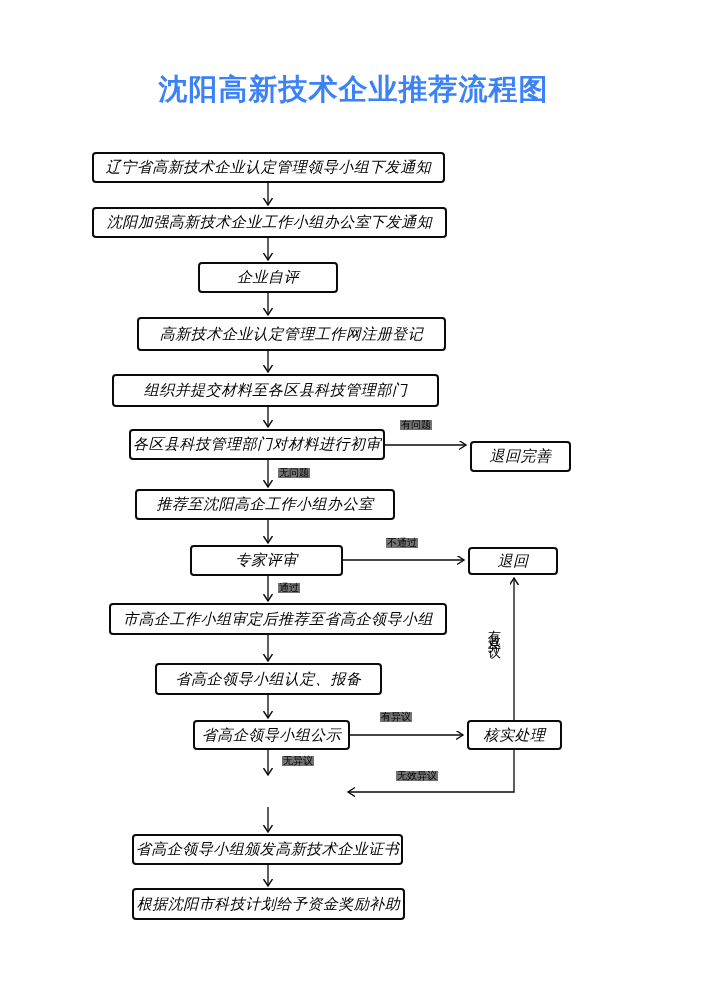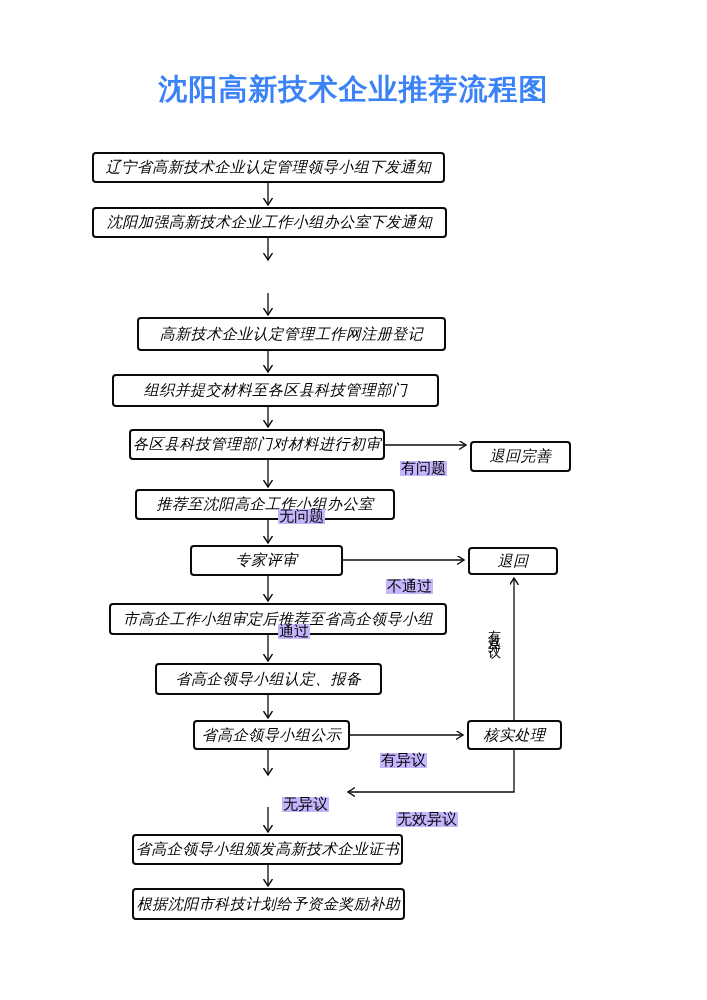--- a/index.html
+++ b/index.html
@@ -30,26 +30,25 @@
     background:#ffffff;
     display:flex;align-items:center;justify-content:center;
     font-size:15px;
     line-height:1;
     white-space:nowrap;
     letter-spacing:0.5px;
     font-style:italic;
   }
   .elabel{
     position:absolute;
-    font-size:15px;
+    font-size:10px;
     line-height:1;
     white-space:nowrap;
-    background:#c4b5fd;
+    background:#737373;
     padding:0 1px;
-    margin-top:41px;
   }
   .vlabel{
     position:absolute;
     writing-mode:vertical-lr;
     text-orientation:upright;
     font-size:13px;
     letter-spacing:5px;
     line-height:1;
     background:#ffffff;
   }
@@ -84,20 +83,21 @@
       <line x1="385" y1="445" x2="466" y2="445" marker-end="url(#arr)"></line>
       <line x1="343" y1="560" x2="464" y2="560" marker-end="url(#arr)"></line>
       <line x1="350" y1="735" x2="463" y2="735" marker-end="url(#arr)"></line>
       <line x1="514" y1="720" x2="514" y2="578" marker-end="url(#arr)"></line>
       <path d="M514,750 L514,792 L348,792" marker-end="url(#arr)"></path>
     </g>
   </svg>
 
   <div class="node" style="left:92px;  top:152px; width:353px; height:31px">辽宁省高新技术企业认定管理领导小组下发通知</div>
   <div class="node" style="left:92px;  top:207px; width:355px; height:31px">沈阳加强高新技术企业工作小组办公室下发通知</div>
+  <div class="node" style="left:198px; top:262px; width:140px; height:31px">企业自评</div>
   <div class="node" style="left:137px; top:317px; width:309px; height:34px">高新技术企业认定管理工作网注册登记</div>
   <div class="node" style="left:112px; top:374px; width:327px; height:33px">组织并提交材料至各区县科技管理部门</div>
   <div class="node" style="left:129px; top:429px; width:256px; height:31px">各区县科技管理部门对材料进行初审</div>
   <div class="node" style="left:470px; top:441px; width:101px;  height:31px">退回完善</div>
   <div class="node" style="left:135px; top:489px; width:260px; height:31px">推荐至沈阳高企工作小组办公室</div>
   <div class="node" style="left:190px; top:545px; width:153px; height:31px">专家评审</div>
   <div class="node" style="left:468px; top:547px; width:90px;  height:28px">退回</div>
   <div class="node" style="left:109px; top:603px; width:338px; height:32px">市高企工作小组审定后推荐至省高企领导小组</div>
   <div class="node" style="left:155px; top:663px; width:227px; height:32px">省高企领导小组认定、报备</div>
   <div class="node" style="left:193px; top:720px; width:157px; height:30px">省高企领导小组公示</div>

